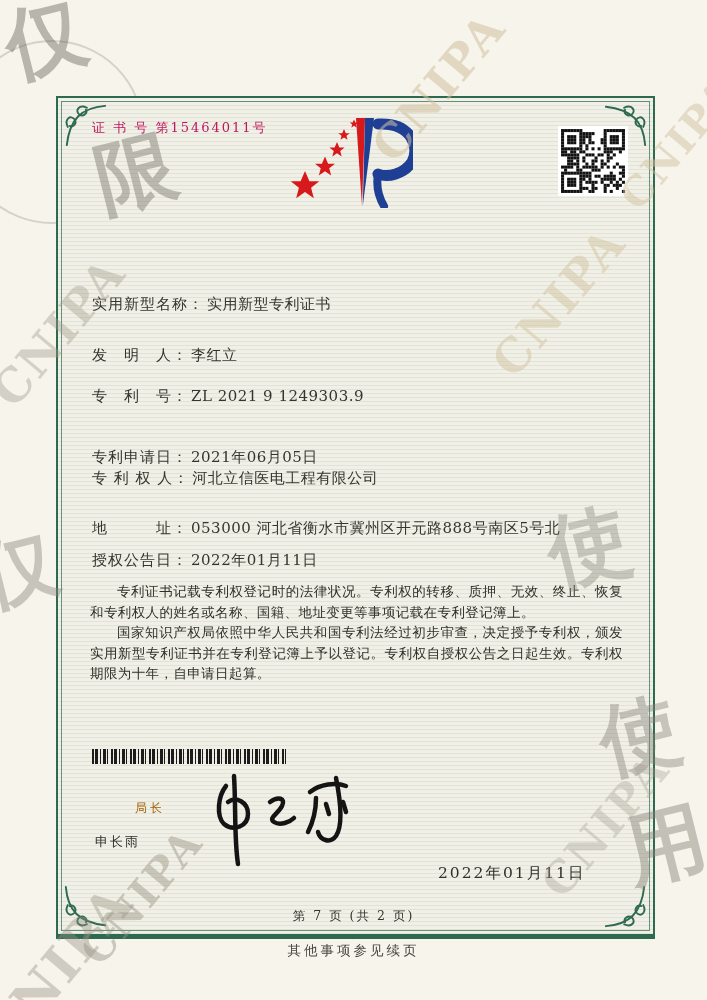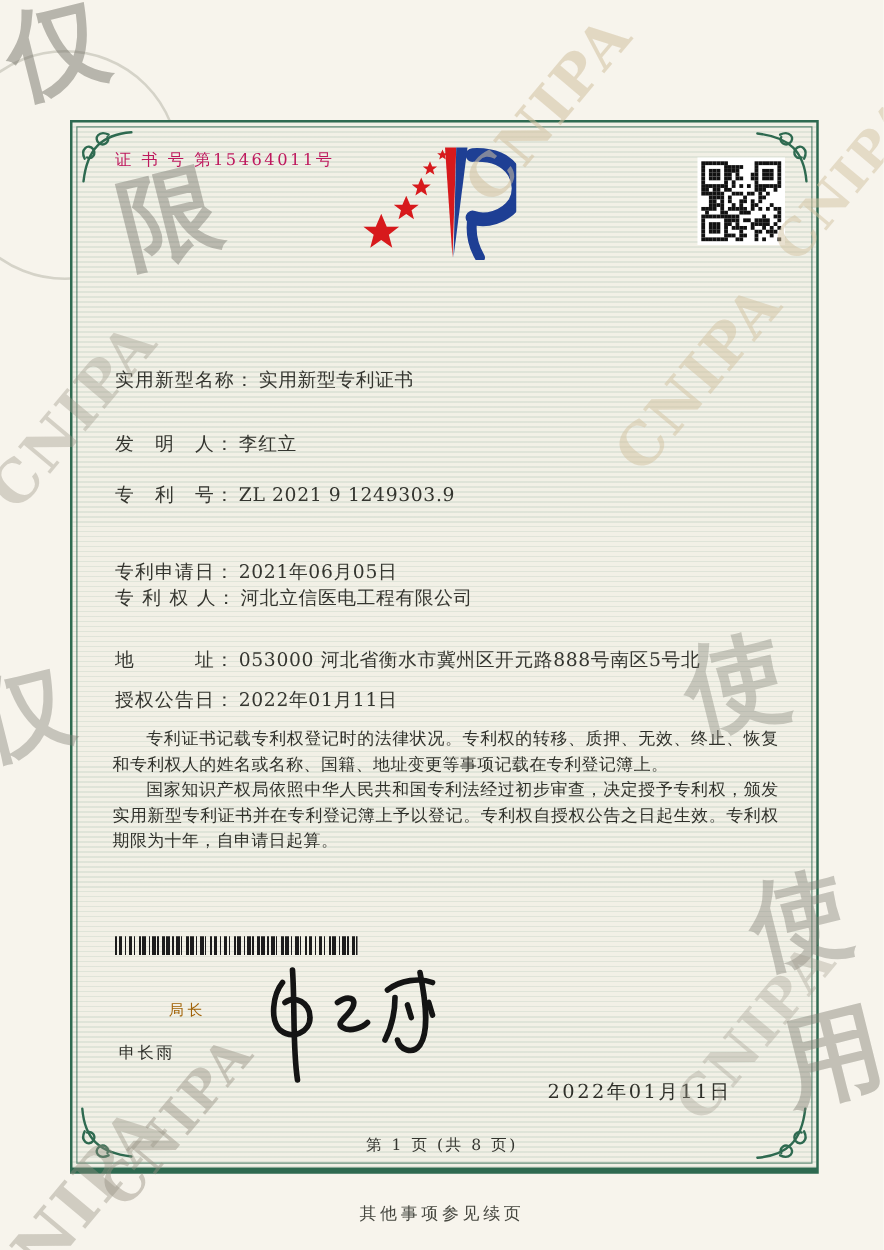--- a/index.html
+++ b/index.html
@@ -41,21 +41,21 @@
       #1c1c1c 0 2px,rgba(0,0,0,0) 2px 3px,
       #1c1c1c 3px 6px,rgba(0,0,0,0) 6px 8px,
       #1c1c1c 8px 9px,rgba(0,0,0,0) 9px 11px,
       #1c1c1c 11px 14px,rgba(0,0,0,0) 14px 15px,
       #1c1c1c 15px 16px,rgba(0,0,0,0) 16px 19px);}
   .director-label{left:95px;top:800px;font-size:12px;letter-spacing:3px;color:#a16207;margin-left:40px;}
   .director-name{left:95px;top:833px;font-size:13px;letter-spacing:2px;color:#2e2f2a;}
   .signature{left:198px;top:772px;}
   .issue-date{left:438px;top:863px;font-size:15.5px;letter-spacing:2px;color:#2f302a;}
   .page-no{left:0;right:0;top:908px;text-align:center;font-size:12.5px;letter-spacing:2px;color:#33342e;}
-  .footer-note{left:0;right:0;top:942px;text-align:center;font-size:13.5px;letter-spacing:3px;color:#45463f;margin-top:20px;}
+  .footer-note{left:0;right:0;top:942px;text-align:center;font-size:13.5px;letter-spacing:3px;color:#45463f;}
 </style>
 </head>
 <body>
 
 <div class="page">
 
   <div class="frame">
     <svg class="corner c-tl" viewBox="0 0 48 48">
       <g fill="none" stroke="#2e6a50" stroke-width="2" stroke-linecap="round">
         <path d="M45,4 C20,6 8,18 5,45"></path>
@@ -383,21 +383,21 @@
       <path d="M112,20 C122,12 138,10 148,14"></path>
       <path d="M138,6 C142,26 146,52 138,64 C132,72 122,68 120,60"></path>
       <path d="M118,26 C118,40 114,52 110,60"></path>
       <path d="M128,32 L131,42"></path>
       <path d="M145,30 L148,40"></path>
     </g>
   </svg>
 
   <div class="lay issue-date">2022年01月11日</div>
 
-  <div class="lay page-no">第 1 页 (共 8 页)</div>
+  <div class="lay page-no">第 7 页 (共 2 页)</div>
 
   <div class="lay footer-note">其他事项参见续页</div>
 
 <div class="wm" style="left: 6px; top: -14px; font-size: 80px; color: rgba(120, 118, 108, 0.5); transform: rotate(-14deg);">仅</div>
     <div class="wm" style="left: 96px; top: 120px; font-size: 80px; color: rgba(120, 118, 108, 0.45); transform: rotate(-14deg);">限</div>
     <div class="wm" style="left: 350px; top: 60px; font-size: 46px; color: rgba(210, 193, 160, 0.55); transform: rotate(-50deg);">CNIPA</div>
     <div class="wm" style="left: 600px; top: 120px; font-size: 40px; color: rgba(210, 193, 160, 0.5); transform: rotate(-50deg);">CNIPA</div>
     <div class="wm" style="left: 470px; top: 275px; font-size: 46px; color: rgba(210, 193, 160, 0.5); transform: rotate(-50deg);">CNIPA</div>
     <div class="wm" style="left: -30px; top: 305px; font-size: 46px; color: rgba(160, 155, 140, 0.4); transform: rotate(-50deg);">CNIPA</div>
     <div class="wm" style="left: -18px; top: 520px; font-size: 76px; color: rgba(130, 128, 118, 0.42); transform: rotate(-14deg);">仅</div>

